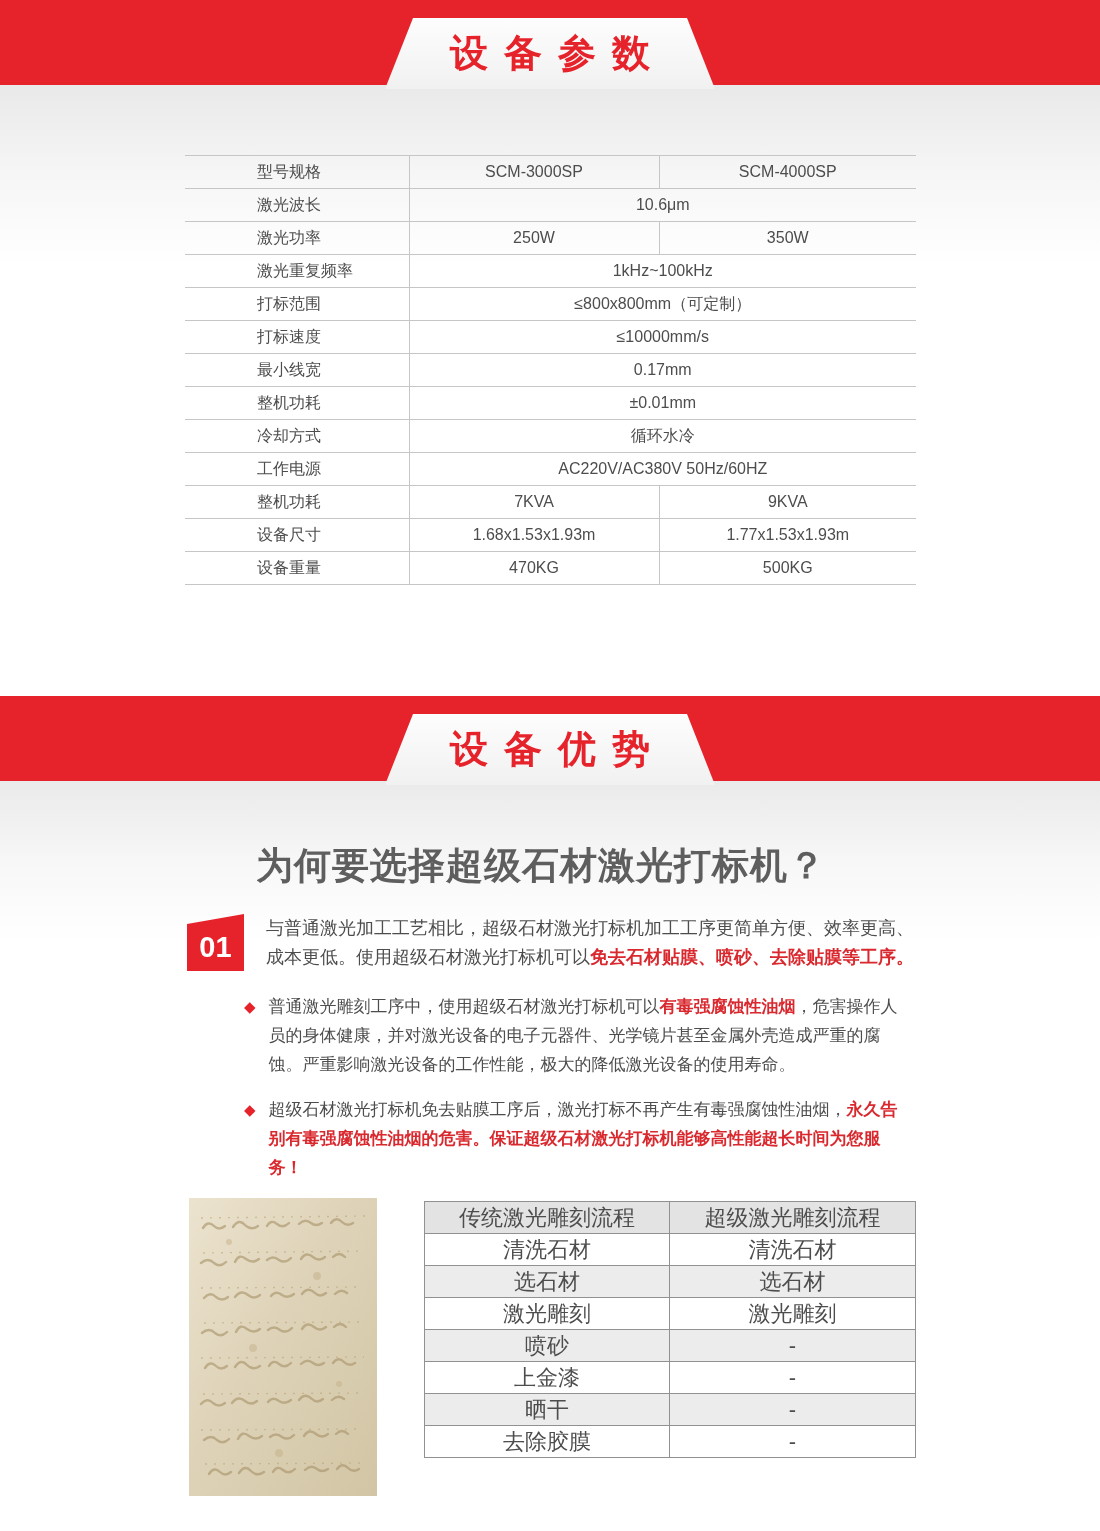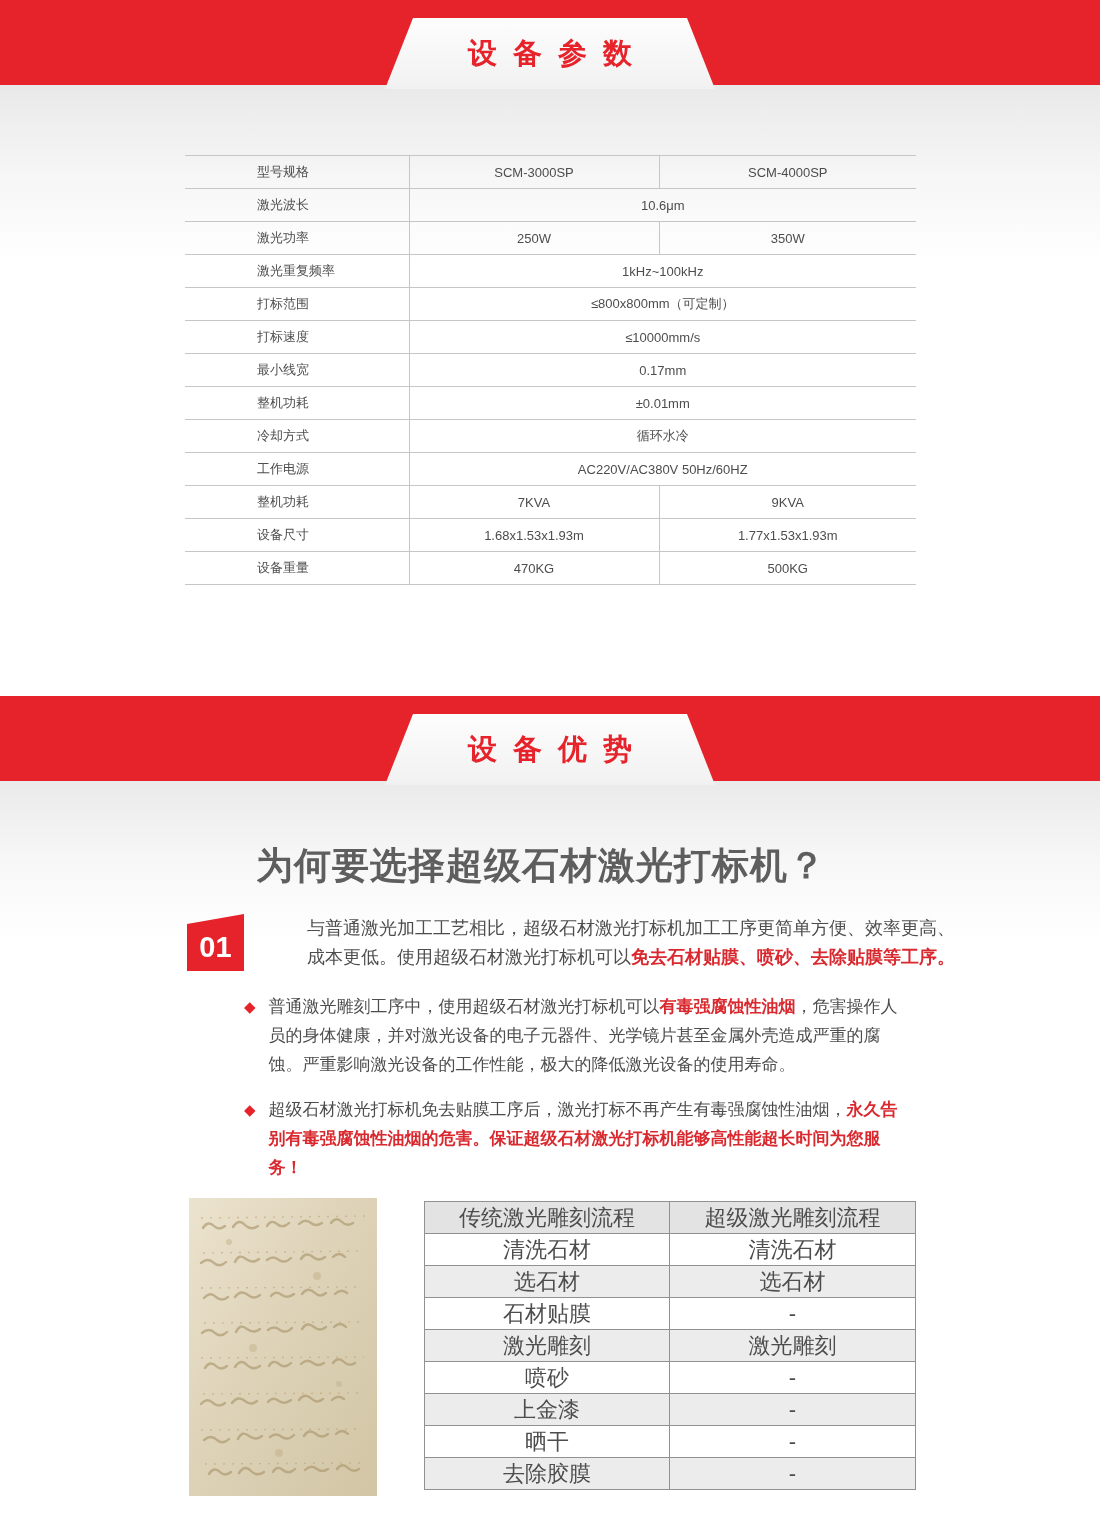--- a/index.html
+++ b/index.html
@@ -13,47 +13,47 @@
     position:relative; height:85px; background:#e6232b; z-index:5;
   }
   .banner .plate {
     position:absolute; top:18px; left:50%; margin-left:-165px;
     width:330px; height:71px;
     background:linear-gradient(180deg,#fdfdfd 0%,#f1f1f1 100%);
     clip-path:polygon(28px 0, 302px 0, 100% 100%, 0 100%);
     display:flex; align-items:center; justify-content:center;
   }
   .banner .plate span {
-    font-size:29px; font-weight:700; color:#e6232b;
+    font-size:38px; font-weight:700; color:#e6232b;
     letter-spacing:16px; padding-left:16px; white-space:nowrap;
   }
   .gap-strip { height:13px; background:#ffffff; }
   
   .section-params {
     height:598px; padding-top:70px;
     background:linear-gradient(180deg,#e9e9e9 0px,#f6f6f6 90px,#ffffff 180px);
   }
   table.spec { margin-left:185px; width:731px; border-collapse:collapse; table-layout:fixed; }
   table.spec td {
-    height:33px; font-size:13px; color:#4d4d4d; text-align:center;
+    height:33px; font-size:16px; color:#4d4d4d; text-align:center;
     border-bottom:1px solid #c6c6c6; overflow:hidden; white-space:nowrap;
   }
   table.spec tr:first-child td { border-top:1px solid #c6c6c6; }
   table.spec td.lbl { text-align:left; padding-left:72px; }
   table.spec td.v  { border-left:1px solid #c6c6c6; }
   
   .section-adv {
     height:761px; padding-top:62px;
     background:linear-gradient(180deg,#eaeaea 0px,#f7f7f7 80px,#ffffff 160px);
   }
   h1.why {
     margin-left:256px; font-size:37px; line-height:46px;
     font-weight:700; color:#5e5e5e; letter-spacing:1px;
   }
-  .intro { display:flex; margin:25px 0 16px 187px;gap:41px; }
+  .intro { display:flex; margin:25px 0 16px 187px; }
   .badge {
     flex:none; width:57px; height:57px; background:#e6232b;
     clip-path:polygon(0 10px, 100% 0, 100% 100%, 0 100%);
     display:flex; align-items:center; justify-content:center;
     padding-top:9px; color:#ffffff; font-size:29px; font-weight:700;
   }
   .intro p { margin-left:22px; width:660px; font-size:18px; line-height:29px; }
   .red { color:#d9292f; font-weight:700; }
   .bullets { margin:20px 0 0 244px; }
   .bullet { display:flex; margin-bottom:16px; }
@@ -237,24 +237,20 @@
       <tbody>
         <tr>
           <td>清洗石材</td>
           <td>清洗石材</td>
         </tr>
         <tr>
           <td>选石材</td>
           <td>选石材</td>
         </tr>
         <tr>
-          <td>石材贴膜</td>
-          <td>-</td>
-        </tr>
-        <tr>
           <td>激光雕刻</td>
           <td>激光雕刻</td>
         </tr>
         <tr>
           <td>喷砂</td>
           <td>-</td>
         </tr>
         <tr>
           <td>上金漆</td>
           <td>-</td>

